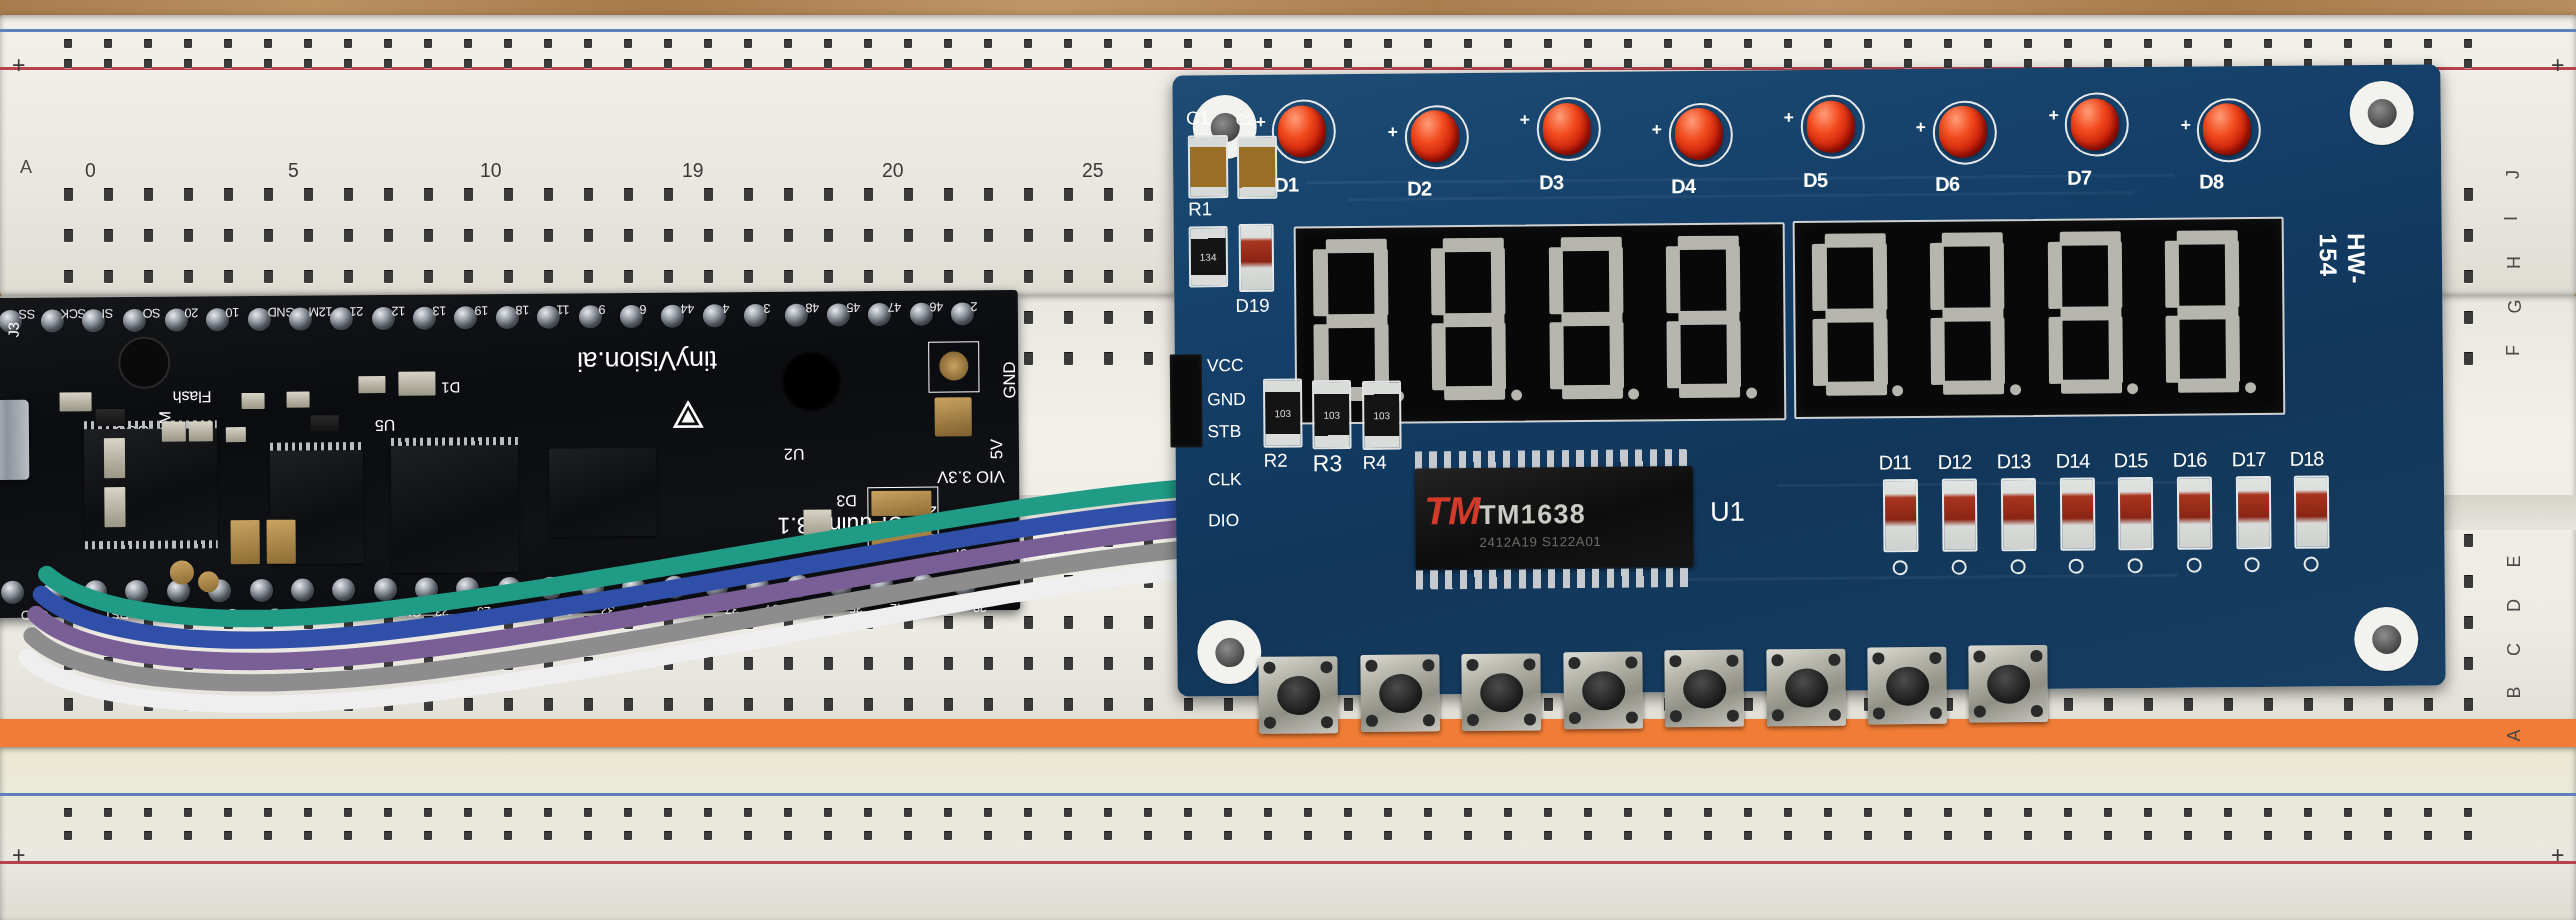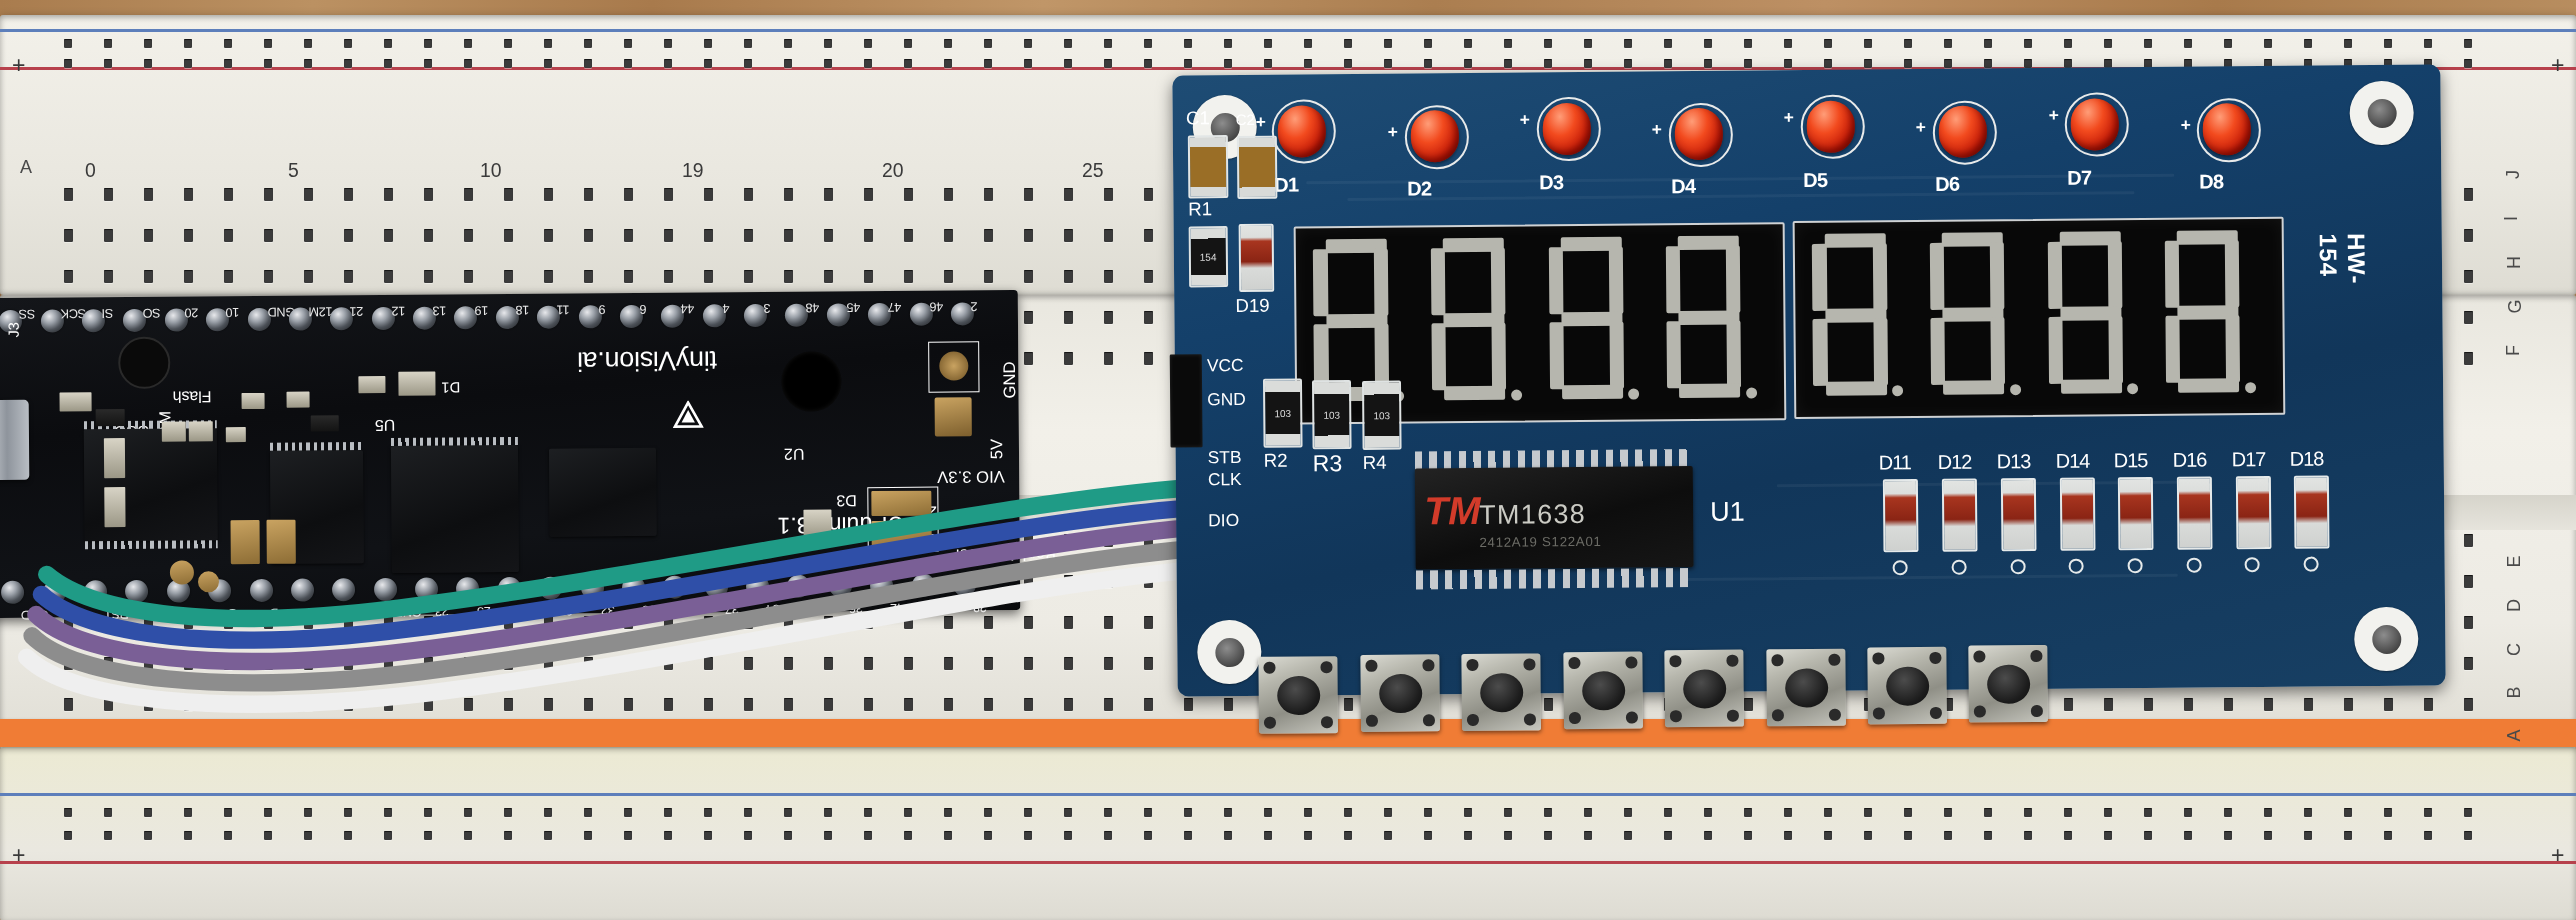--- a/index.html
+++ b/index.html
@@ -80,21 +80,21 @@
   .led-ring{position:absolute;width:60px;height:60px;border-radius:50%;border:2.7px solid #e8eaea;}
   .led-lbl{position:absolute;color:#fff;font-size:20px;font-weight:bold;letter-spacing:-0.7px;}
   .plus{position:absolute;color:#fff;font-size:17.4px;font-weight:bold;}
   .seg-block{position:absolute;background:#080808;border:2px solid #cfd2d4;border-radius:2px;
      box-shadow:inset 0 0 16.7px rgba(255,255,255,.05);}
   .seg{position:absolute;background:#b6b6ae;border-radius:2px;}
   .dp{position:absolute;width:11.3px;height:11.3px;border-radius:50%;background:#b6b6ae;}
   .tm-chip{position:absolute;background:linear-gradient(165deg,#232323,#0d0d0d 55%,#161616);
      border-radius:2px;box-shadow:0 2px 4.7px rgba(0,0,0,.6);}
   .tm-pins{position:absolute;height:18.7px;background:repeating-linear-gradient(90deg,#c6cace 0 7.3px,transparent 7.3px 14.7px);}
-  .tm-name{position:absolute;color:#cbcbc4;font-size:27px;letter-spacing:1.3px;font-family:"Liberation Sans",sans-serif;}
+  .tm-name{position:absolute;color:#cbcbc4;font-size:27px;letter-spacing:1.3px;font-family:"Liberation Sans",sans-serif;font-weight:bold;}
   .tm-code{position:absolute;color:#6c6c66;font-size:13.3px;letter-spacing:0.7px;}
   .ti-logo{position:absolute;color:#d23b2a;font-size:39px;font-style:italic;font-weight:bold;}
   .desig{position:absolute;color:#fff;font-size:23px;}
   .dio{position:absolute;width:31px;height:69px;border:2px solid #e6eaea;border-radius:2px;
      background:linear-gradient(180deg,#e2e4e2 0%,#dcdedc 18%,#a8351f 24%,#8a2414 56%,#d9dbd9 66%,#cfd1cf 100%);}
   .dio-lbl{position:absolute;color:#fff;font-size:20px;letter-spacing:-1px;}
   .dio-dot{position:absolute;width:10.7px;height:10.7px;border-radius:50%;border:2px solid #e6eaea;}
   .res{position:absolute;width:35px;height:57px;border:2px solid #dfe3e3;border-radius:2px;
      background:linear-gradient(180deg,#dadcda 0 18%,#141414 18% 82%,#dadcda 82% 100%);}
   .res .rv{position:absolute;left:0;right:0;top:50%;transform:translateY(-50%);text-align:center;
@@ -1342,30 +1342,30 @@
           <div class="seg" style="left:375px;top:152px;width:61px;height:14.7px"></div>
           <div class="dp" style="left:442px;top:156px"></div>
         </div>
     </div>
 
     <div class="cap" style="left:14.7px;top:60px"></div>
     <div class="cap" style="left:64px;top:61px"></div>
     <div class="desig" style="left:13.3px;top:32px;font-size:18.7px">C1</div>
     <div class="desig" style="left:63px;top:36px;font-size:15px">C2</div>
     <div class="res" style="left:14.7px;top:151px">
-      <div class="rv">154</div>
+      <div class="rv">134</div>
     </div>
     <div class="desig" style="left:14.7px;top:123px;font-size:18.7px">R1</div>
     <div class="dio" style="left:65px;top:149px;height:64px"></div>
     <div class="desig" style="left:61px;top:220px;font-size:18.7px">D19</div>
 
     <div class="hdr" style="left:-5.3px;top:279px;height:93px;width:32px"></div>
     <div class="hdr-lbl" style="left:32px;top:280px">VCC</div>
     <div class="hdr-lbl" style="left:32px;top:314px">GND</div>
-    <div class="hdr-lbl" style="left:32px;top:372px">STB</div>
+    <div class="hdr-lbl" style="left:32px;top:346px">STB</div>
     <div class="hdr-lbl" style="left:32px;top:394px">CLK</div>
     <div class="hdr-lbl" style="left:32px;top:435px">DIO</div>
 
     <div class="res" style="left:88px;top:304px;height:65px">
       <div class="rv">103</div>
     </div>
     <div class="res" style="left:137px;top:306px;height:65px">
       <div class="rv">103</div>
     </div>
     <div class="res" style="left:187px;top:307px;height:65px">

